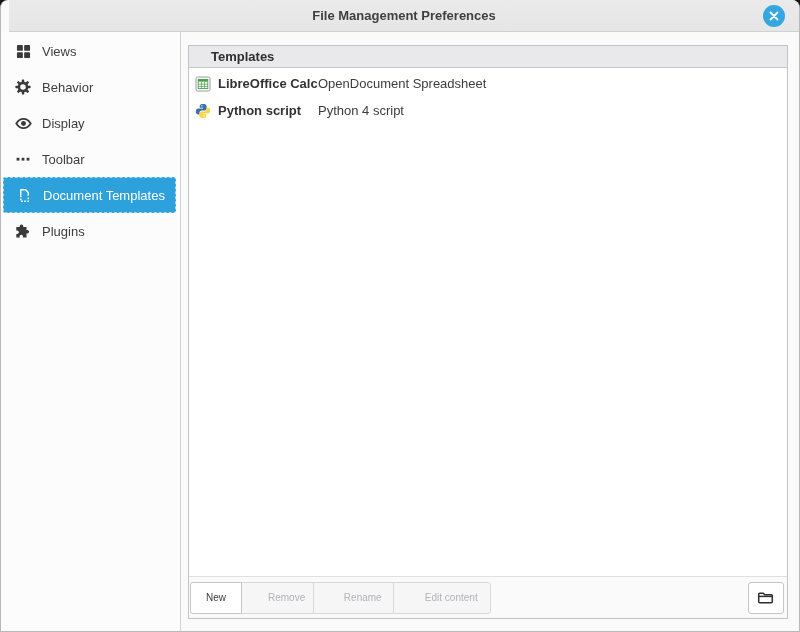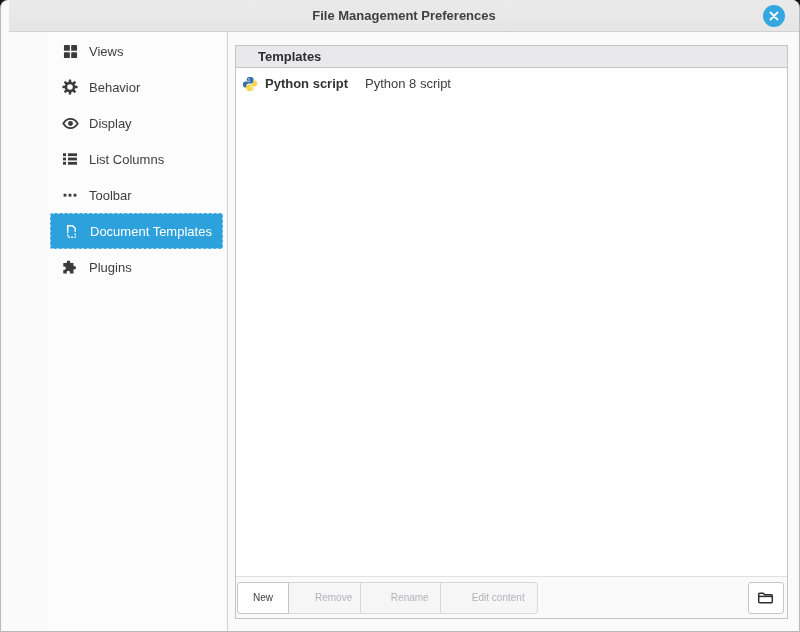--- a/index.html
+++ b/index.html
@@ -19,21 +19,21 @@
   .title { font-size:13px; font-weight:600; color:#404040; }
   .close-btn {
     position:absolute; right:14px; top:5px; width:22px; height:22px;
     border-radius:50%; background:#35a7e0; border:none;
     display:flex; align-items:center; justify-content:center; cursor:pointer;
   }
   
   .content { position:absolute; top:32px; left:0; right:0; bottom:0; display:flex; }
   .sidebar {
     width:180px; background:#fcfcfc; border-right:1px solid #d2d2d2;
-    padding-top:1px; flex:none;margin-left:47px;
+    padding-top:1px; flex:none;
   }
   .side-item {
     height:36px; display:flex; align-items:center; gap:10px;
     padding-left:13px; font-size:13px; color:#3e3e3e; cursor:pointer;
   }
   .side-item .ic { width:18px; height:18px; flex:none; color:#3a3a3a; display:flex; align-items:center; justify-content:center; }
   .side-item.sel {
     margin:0 4px 0 2px; padding-left:11px; border-radius:2px;
     background:#2da1dc; color:#ffffff;
     border:1px dashed rgba(255,255,255,.6);
@@ -134,33 +134,20 @@
       <div class="side-item">
         <span class="ic">
           <svg width="17" height="17" viewBox="0 0 16 16">
               <path d="M8 3.6C4.6 3.6 2.1 6.5 1.2 8c.9 1.5 3.4 4.4 6.8 4.4s5.9-2.9 6.8-4.4C13.9 6.5 11.4 3.6 8 3.6z" fill="none" stroke="currentColor" stroke-width="1.6"></path>
               <circle cx="8" cy="8" r="2.3" fill="currentColor"></circle>
             </svg>
         </span>
         <span>Display</span>
       </div>
 
-      <div class="side-item">
-        <span class="ic">
-          <svg width="16" height="16" viewBox="0 0 16 16" fill="currentColor">
-              <rect x="1" y="2.3" width="3" height="2.8"></rect>
-              <rect x="6" y="2.3" width="9" height="2.8"></rect>
-              <rect x="1" y="6.6" width="3" height="2.8"></rect>
-              <rect x="6" y="6.6" width="9" height="2.8"></rect>
-              <rect x="1" y="10.9" width="3" height="2.8"></rect>
-              <rect x="6" y="10.9" width="9" height="2.8"></rect>
-            </svg>
-        </span>
-        <span>List Columns</span>
-      </div>
 
 
       <div class="side-item">
         <span class="ic">
           <svg width="16" height="16" viewBox="0 0 16 16" fill="currentColor">
               <rect x="1.6" y="6.8" width="2.8" height="2.8"></rect>
               <rect x="6.6" y="6.8" width="2.8" height="2.8"></rect>
               <rect x="11.6" y="6.8" width="2.8" height="2.8"></rect>
             </svg>
         </span>
@@ -189,30 +176,42 @@
 
     </div>
 
     <div class="main">
       <div class="frame">
 
         <div class="frame-header">Templates</div>
 
         <div class="tmpl-list">
 
+          <div class="tmpl-row">
+            <span class="ric">
+              <svg width="16" height="16" viewBox="0 0 16 16">
+                  <rect x="1" y="1" width="14" height="14" rx="1.5" fill="#ffffff" stroke="#9a9a9a" stroke-width="1"></rect>
+                  <rect x="3.2" y="3.4" width="9.6" height="2.2" fill="#43a047"></rect>
+                  <rect x="3.2" y="3.4" width="9.6" height="9.2" fill="none" stroke="#43a047" stroke-width="0.9"></rect>
+                  <path d="M3.2 8.2h9.6M3.2 10.4h9.6M6.4 5.6v7M9.6 5.6v7" stroke="#43a047" stroke-width="0.7"></path>
+                </svg>
+            </span>
+            <span class="tmpl-name">LibreOffice Calc</span>
+            <span class="tmpl-type">OpenDocument Spreadsheet</span>
+          </div>
 
           <div class="tmpl-row">
             <span class="ric">
               <svg width="16" height="16" viewBox="0 0 16 16">
                   <path fill="#3873a7" d="M7.9 1C6.1 1 4.7 1.6 4.7 3.1v1.7h3.4v.6H3.3c-1.5 0-2.4 1.1-2.4 3 0 1.9.8 3 2.3 3h1.3V9.7c0-1.2 1-2.2 2.3-2.2h3c1 0 1.8-.8 1.8-1.9V3.1C11.6 1.6 10 1 7.9 1zM6.9 2.2c.4 0 .7.3.7.7s-.3.7-.7.7-.7-.3-.7-.7.3-.7.7-.7z"></path>
                   <path fill="#fdd445" d="M8.1 15c1.8 0 3.2-.6 3.2-2.1v-1.7H7.9v-.6h4.8c1.5 0 2.4-1.1 2.4-3 0-1.9-.8-3-2.3-3h-1.3v1.7c0 1.2-1 2.2-2.3 2.2h-3c-1 0-1.8.8-1.8 1.9v2.5C4.4 14.4 6 15 8.1 15zM9.1 13.8c-.4 0-.7-.3-.7-.7s.3-.7.7-.7.7.3.7.7-.3.7-.7.7z"></path>
                 </svg>
             </span>
             <span class="tmpl-name">Python script</span>
-            <span class="tmpl-type">Python 8 script</span>
+            <span class="tmpl-type">Python 4 script</span>
           </div>
 
         </div>
 
         <div class="actionbar">
           <div class="btn-group">
             <button class="abtn enabled w-new">New</button>
             <button class="abtn disabled w-remove">Remove</button>
             <button class="abtn disabled w-rename">Rename</button>
             <button class="abtn disabled w-edit">Edit content</button>

